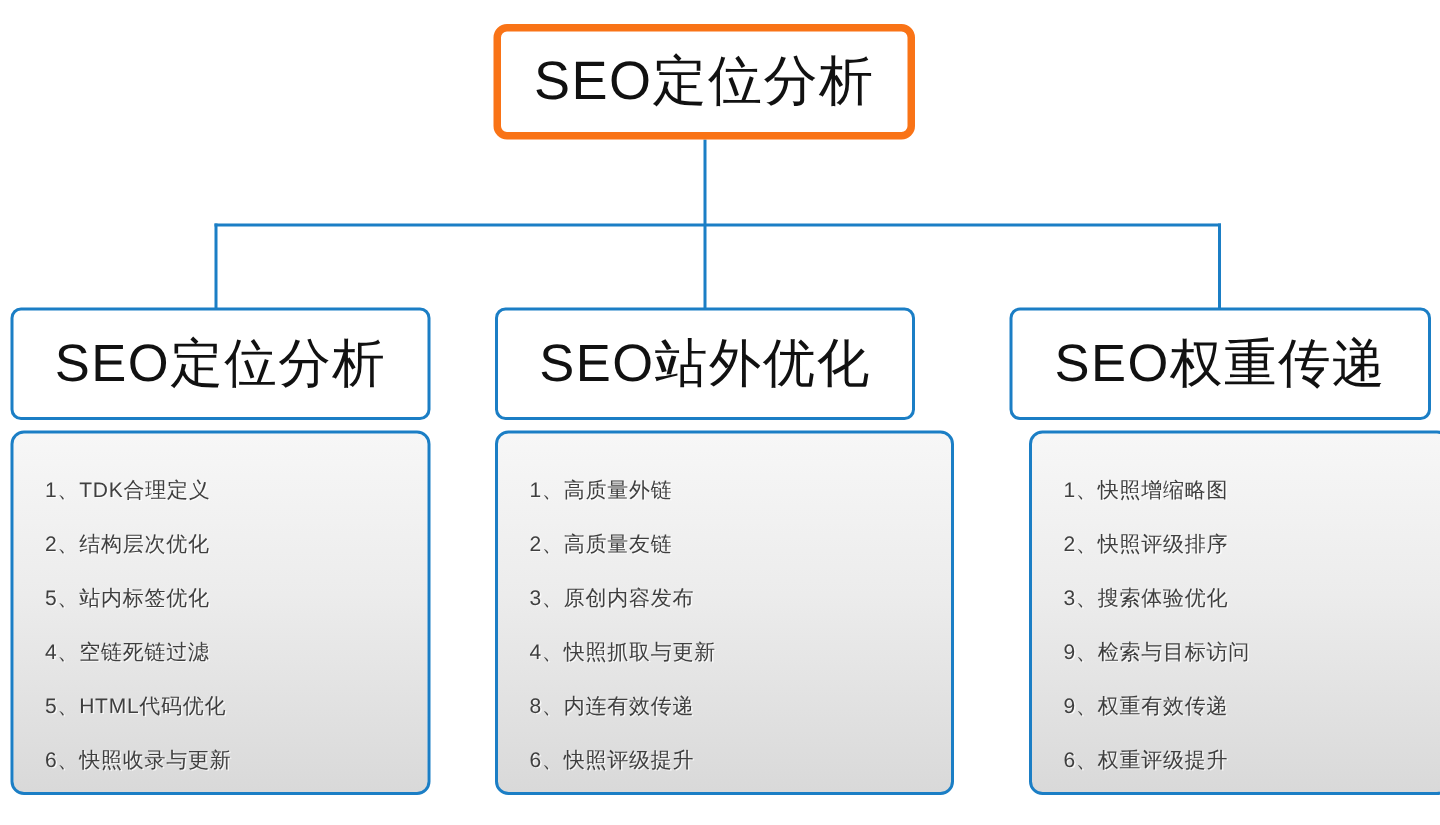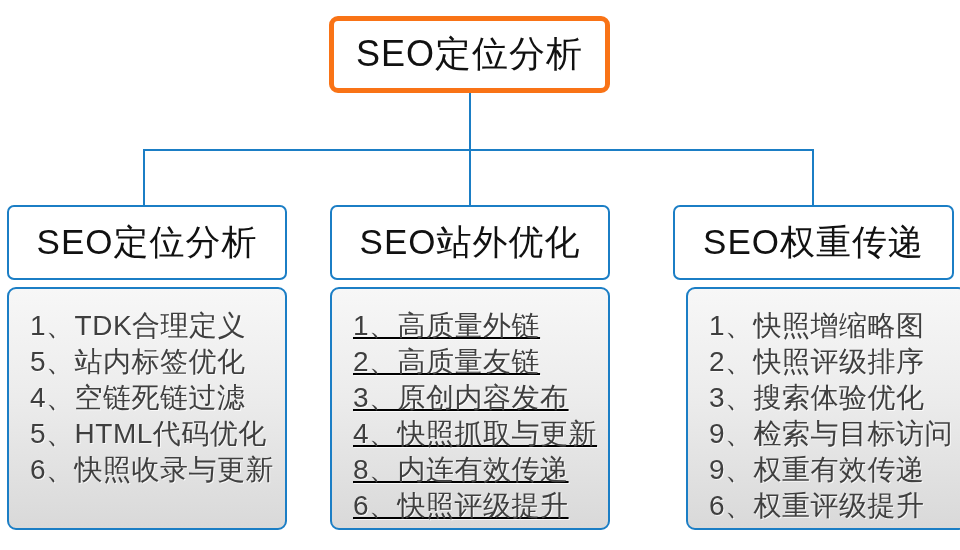--- a/index.html
+++ b/index.html
@@ -73,25 +73,25 @@
     top: 287px;
     height: 243px;
     box-sizing: border-box;
     background: linear-gradient(to bottom, #f7f7f7 0%, #ececec 45%, #d9d9d9 100%);
     border: 2px solid #1b7ec5;
     border-radius: 9px;
     padding: 19px 10px 0 21px;
     z-index: 2;
   }
   #list-0 { left: 7px;   width: 280px; }
-  #list-1 { left: 330px; width: 280px; text-decoration: underline; }
+  #list-1 { left: 330px; width: 306px; }
   #list-2 { left: 686px; width: 281px; }
 
   .list-item {
-    font-size: 28px;
+    font-size: 14px;
     line-height: 36px;
     color: #3f3f3f;
     white-space: nowrap;
     text-shadow: 1px 1px 0 rgba(255,255,255,0.75);
     letter-spacing: 0.5px;
   }
 </style>
 </head>
 <body>
 
@@ -111,20 +111,21 @@
   </div>
   <div class="branch-header" id="header-1">
     <span>SEO站外优化</span>
   </div>
   <div class="branch-header" id="header-2">
     <span>SEO权重传递</span>
   </div>
 
   <div class="branch-list" id="list-0">
     <div class="list-item">1、TDK合理定义</div>
+    <div class="list-item">2、结构层次优化</div>
     <div class="list-item">5、站内标签优化</div>
     <div class="list-item">4、空链死链过滤</div>
     <div class="list-item">5、HTML代码优化</div>
     <div class="list-item">6、快照收录与更新</div>
   </div>
 
   <div class="branch-list" id="list-1">
     <div class="list-item">1、高质量外链</div>
     <div class="list-item">2、高质量友链</div>
     <div class="list-item">3、原创内容发布</div>

